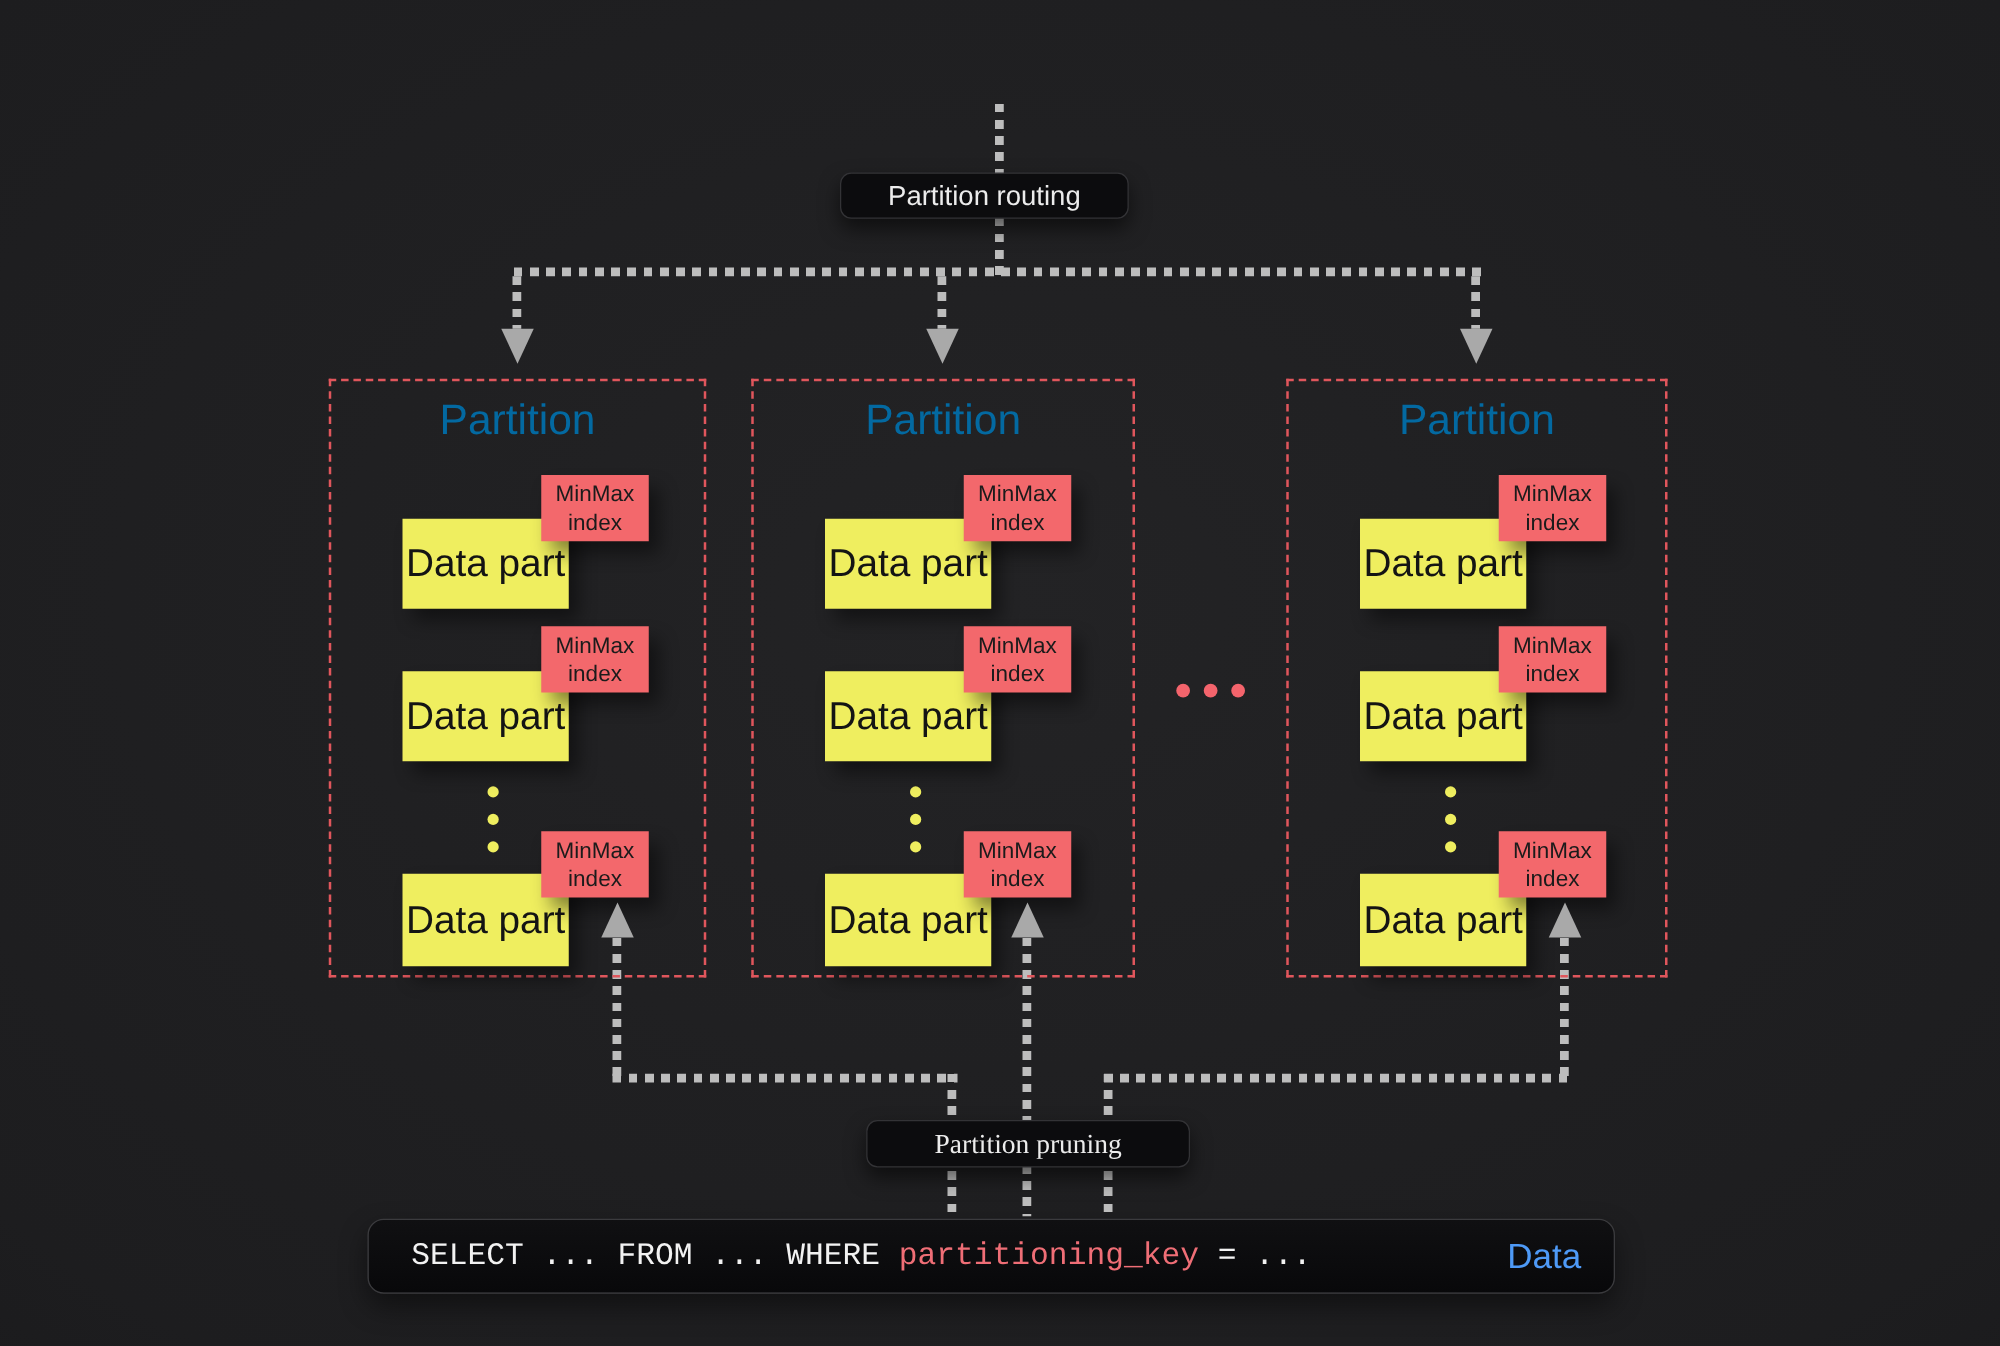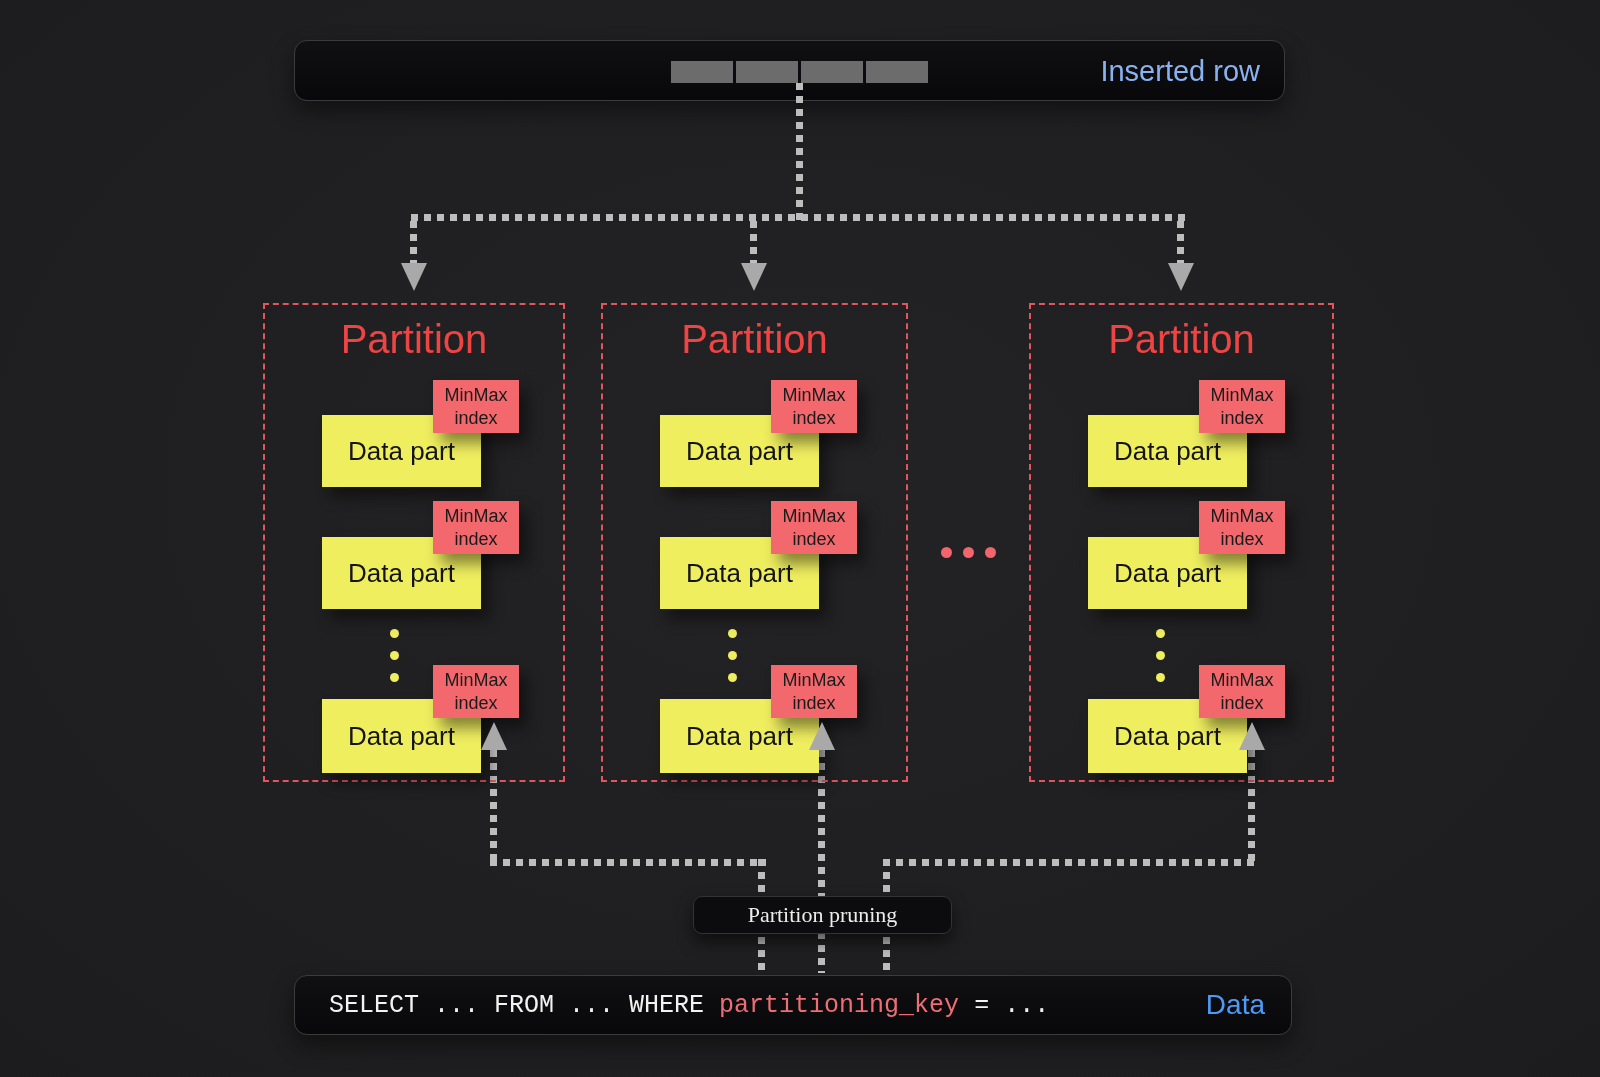--- a/index.html
+++ b/index.html
@@ -35,23 +35,23 @@
     border-left:13px solid transparent; border-right:13px solid transparent;
     border-top:28px solid #a9a9a9; }
   .arrow-up { position:absolute; width:0; height:0; z-index:2;
     border-left:13px solid transparent; border-right:13px solid transparent;
     border-bottom:28px solid #a9a9a9; }
 
   
   .partition { position:absolute; top:303px; height:479px; box-sizing:border-box;
     border:2px dashed #e0565c; z-index:2; }
   .partition-title { position:absolute; top:12px; left:0; width:100%;
-    text-align:center; font-size:40px; color:#ef4444; }
-  .data-part { position:absolute; left:57px; width:159px; height:72px;
-    background:#efee5f; color:#141414; font-size:26px; z-index:3;
+    text-align:center; font-size:34px; color:#0369a1; }
+  .data-part { position:absolute; left:57px; width:133px; height:72px;
+    background:#efee5f; color:#141414; font-size:31px; z-index:3;
     display:flex; align-items:center; justify-content:center;
     box-shadow: 8px 10px 14px rgba(0,0,0,0.45); text-align: center; }
   .minmax-tag { position:absolute; left:168px; width:86px; height:53px;
     background:#f3686c; color:#1b1b1b; font-size:18px; line-height:1.25;
     text-align:center; z-index:4;
     display:flex; flex-direction:column; justify-content:center;
     box-shadow: 8px 10px 14px rgba(0,0,0,0.45); }
   .ydot { position:absolute; width:9px; height:9px; border-radius:50%;
     background:#efee5f; left:125px; }
   .rdot { position:absolute; width:11px; height:11px; border-radius:50%;
@@ -69,31 +69,25 @@
     font-size:25px; color:#f2f2f2; white-space:pre; }
   .query-key { color:#ef6e76;margin-top:16px; }
   .query-label { position:absolute; right:26px; top:50%; transform:translateY(-50%);
     font-size:28px; color:#4e9af7; }
 </style>
 </head>
 <body>
 
 <div id="stage">
 
-  <div class="panel" style="left:294px; top:40px; width:991px; height:61px;">
-    <div class="segments">
-      <div class="segment"></div>
-      <div class="segment"></div>
-      <div class="segment"></div>
-      <div class="segment"></div>
-    </div>
-    <div class="inserted-label">Inserted row</div>
-  </div>
 
   <div class="dv" style="left:796px; top:83px; height:137px;"></div>
+  <div class="pill" style="left:672px; top:138px; width:231px; height:37px;">
+    <span>Partition routing</span>
+  </div>
   <div class="dh" style="left:411px; top:214px; width:774px;"></div>
   <div class="dv" style="left:410px; top:221px; height:42px;"></div>
   <div class="dv" style="left:750px; top:221px; height:42px;"></div>
   <div class="dv" style="left:1177px; top:221px; height:42px;"></div>
   <div class="arrow-down" style="left:401px; top:263px;"></div>
   <div class="arrow-down" style="left:741px; top:263px;"></div>
   <div class="arrow-down" style="left:1168px; top:263px;"></div>
 
   <div class="partition" style="left:263px; width:302px;">
     <div class="partition-title">Partition</div>

